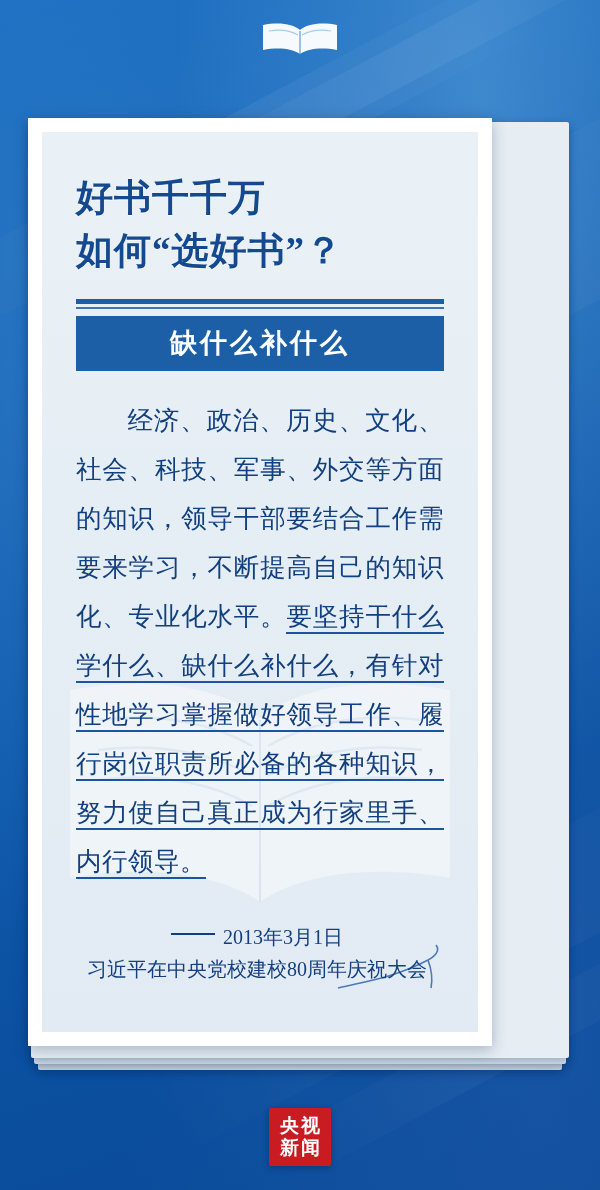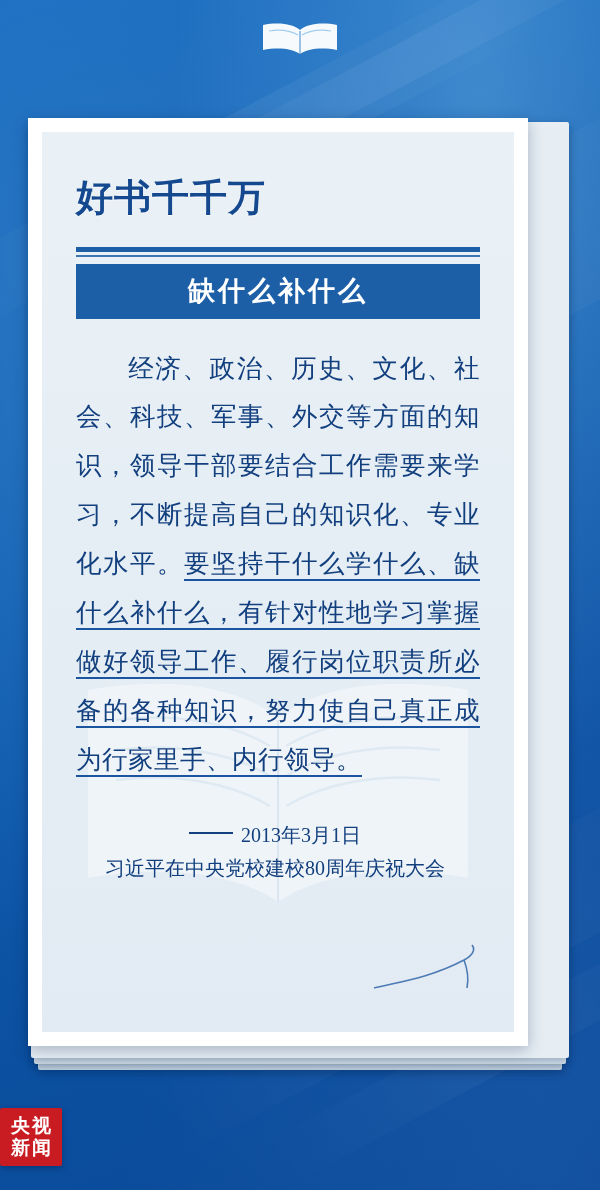--- a/index.html
+++ b/index.html
@@ -74,21 +74,21 @@
     background: #dfe9f0;
     box-shadow: 0 3px 10px rgba(0,30,70,0.30);
   }
   .sh1 { left: 10px;  top: 14px;  right: 10px;  bottom: -12px; background:#c9d9e6; }
   .sh2 { left: 6px;   top: 9px;   right: 6px;   bottom: -6px;  background:#d6e3ed; }
   .sh3 { left: 3px;   top: 4px;   right: 3px;   bottom: 0px;   background:#e6eef4; }
 
   .card {
     position: absolute;
     left: 0; top: 0;
-    width: 500px;
+    width: 464px;
     height: 928px;
     background: #ffffff;
     box-shadow: 0 4px 14px rgba(0,30,70,0.28);
   }
   .card-inner {
     position: absolute;
     left: 14px; top: 14px; right: 14px; bottom: 14px;
     background:
       linear-gradient(180deg, #eaf1f6 0%, #e6eef5 40%, #e2ebf3 100%);
     overflow: hidden;
@@ -183,21 +183,21 @@
     height: 60px;
     opacity: .75;
   }
 
   
   .footer {
     position: absolute;
     left: 0;
     bottom: 24px;
     width: 100%;
-    text-align: left;
+    text-align: center;
     z-index: 6;
   }
   .cctv-logo {
     display: inline-block;
     background: #c81c22;
     color: #ffffff;
     font-weight: bold;
     font-size: 19px;
     line-height: 1.12;
     letter-spacing: 2px;
@@ -245,20 +245,21 @@
           <path d="M58 134 C120 126, 175 138, 212 160" stroke="#dbe7f1" stroke-width="2.4" fill="none"></path>
           <path d="M382 74 C320 66, 265 78, 228 100" stroke="#dbe7f1" stroke-width="2.4" fill="none"></path>
           <path d="M382 104 C320 96, 265 108, 228 130" stroke="#dbe7f1" stroke-width="2.4" fill="none"></path>
           <path d="M382 134 C320 126, 265 138, 228 160" stroke="#dbe7f1" stroke-width="2.4" fill="none"></path>
         </svg>
 
         <div class="content">
 
           <div class="headline">
             <span class="l1">好书千千万</span>
+            <span class="l2">如何“选好书”？</span>
           </div>
 
           <div class="rule"></div>
           <div class="rule-thin"></div>
 
           <div class="subtitle-bar">缺什么补什么</div>
 
           <div class="body-text">
             <span class="indent"></span><span>经济、政治、历史、文化、社会、科技、军事、外交等方面的知识，领导干部要结合工作需要来学习，不断提高自己的知识化、专业化水平。</span><span class="underlined">要坚持干什么学什么、缺什么补什么，有针对性地学习掌握做好领导工作、履行岗位职责所必备的各种知识，努力使自己真正成为行家里手、内行领导。</span>
           </div>

